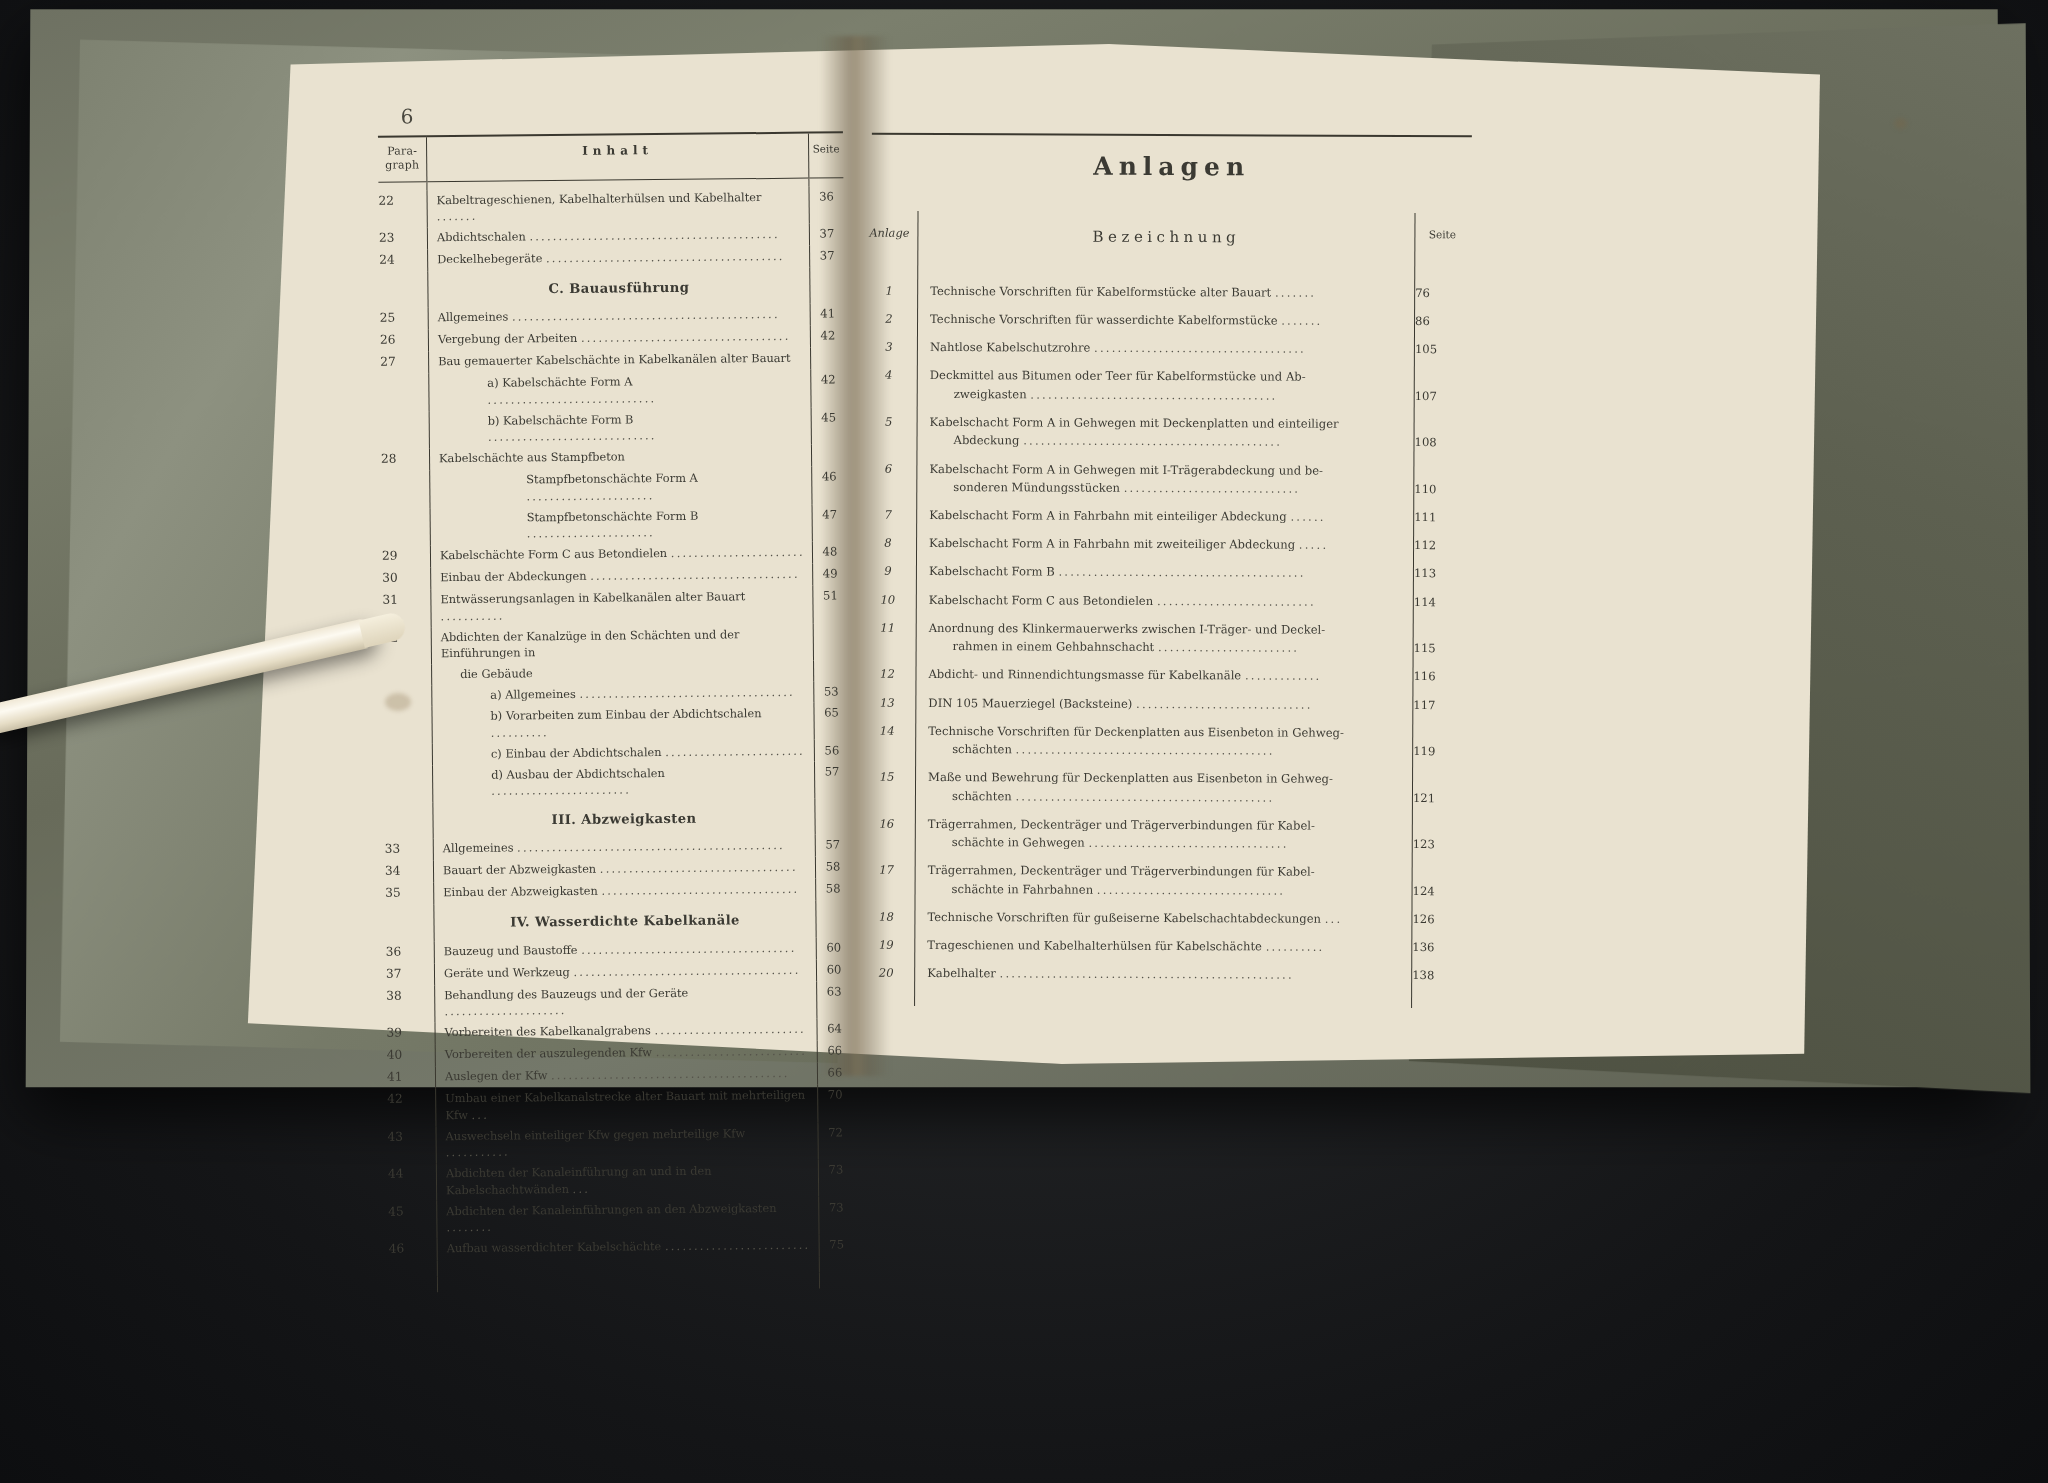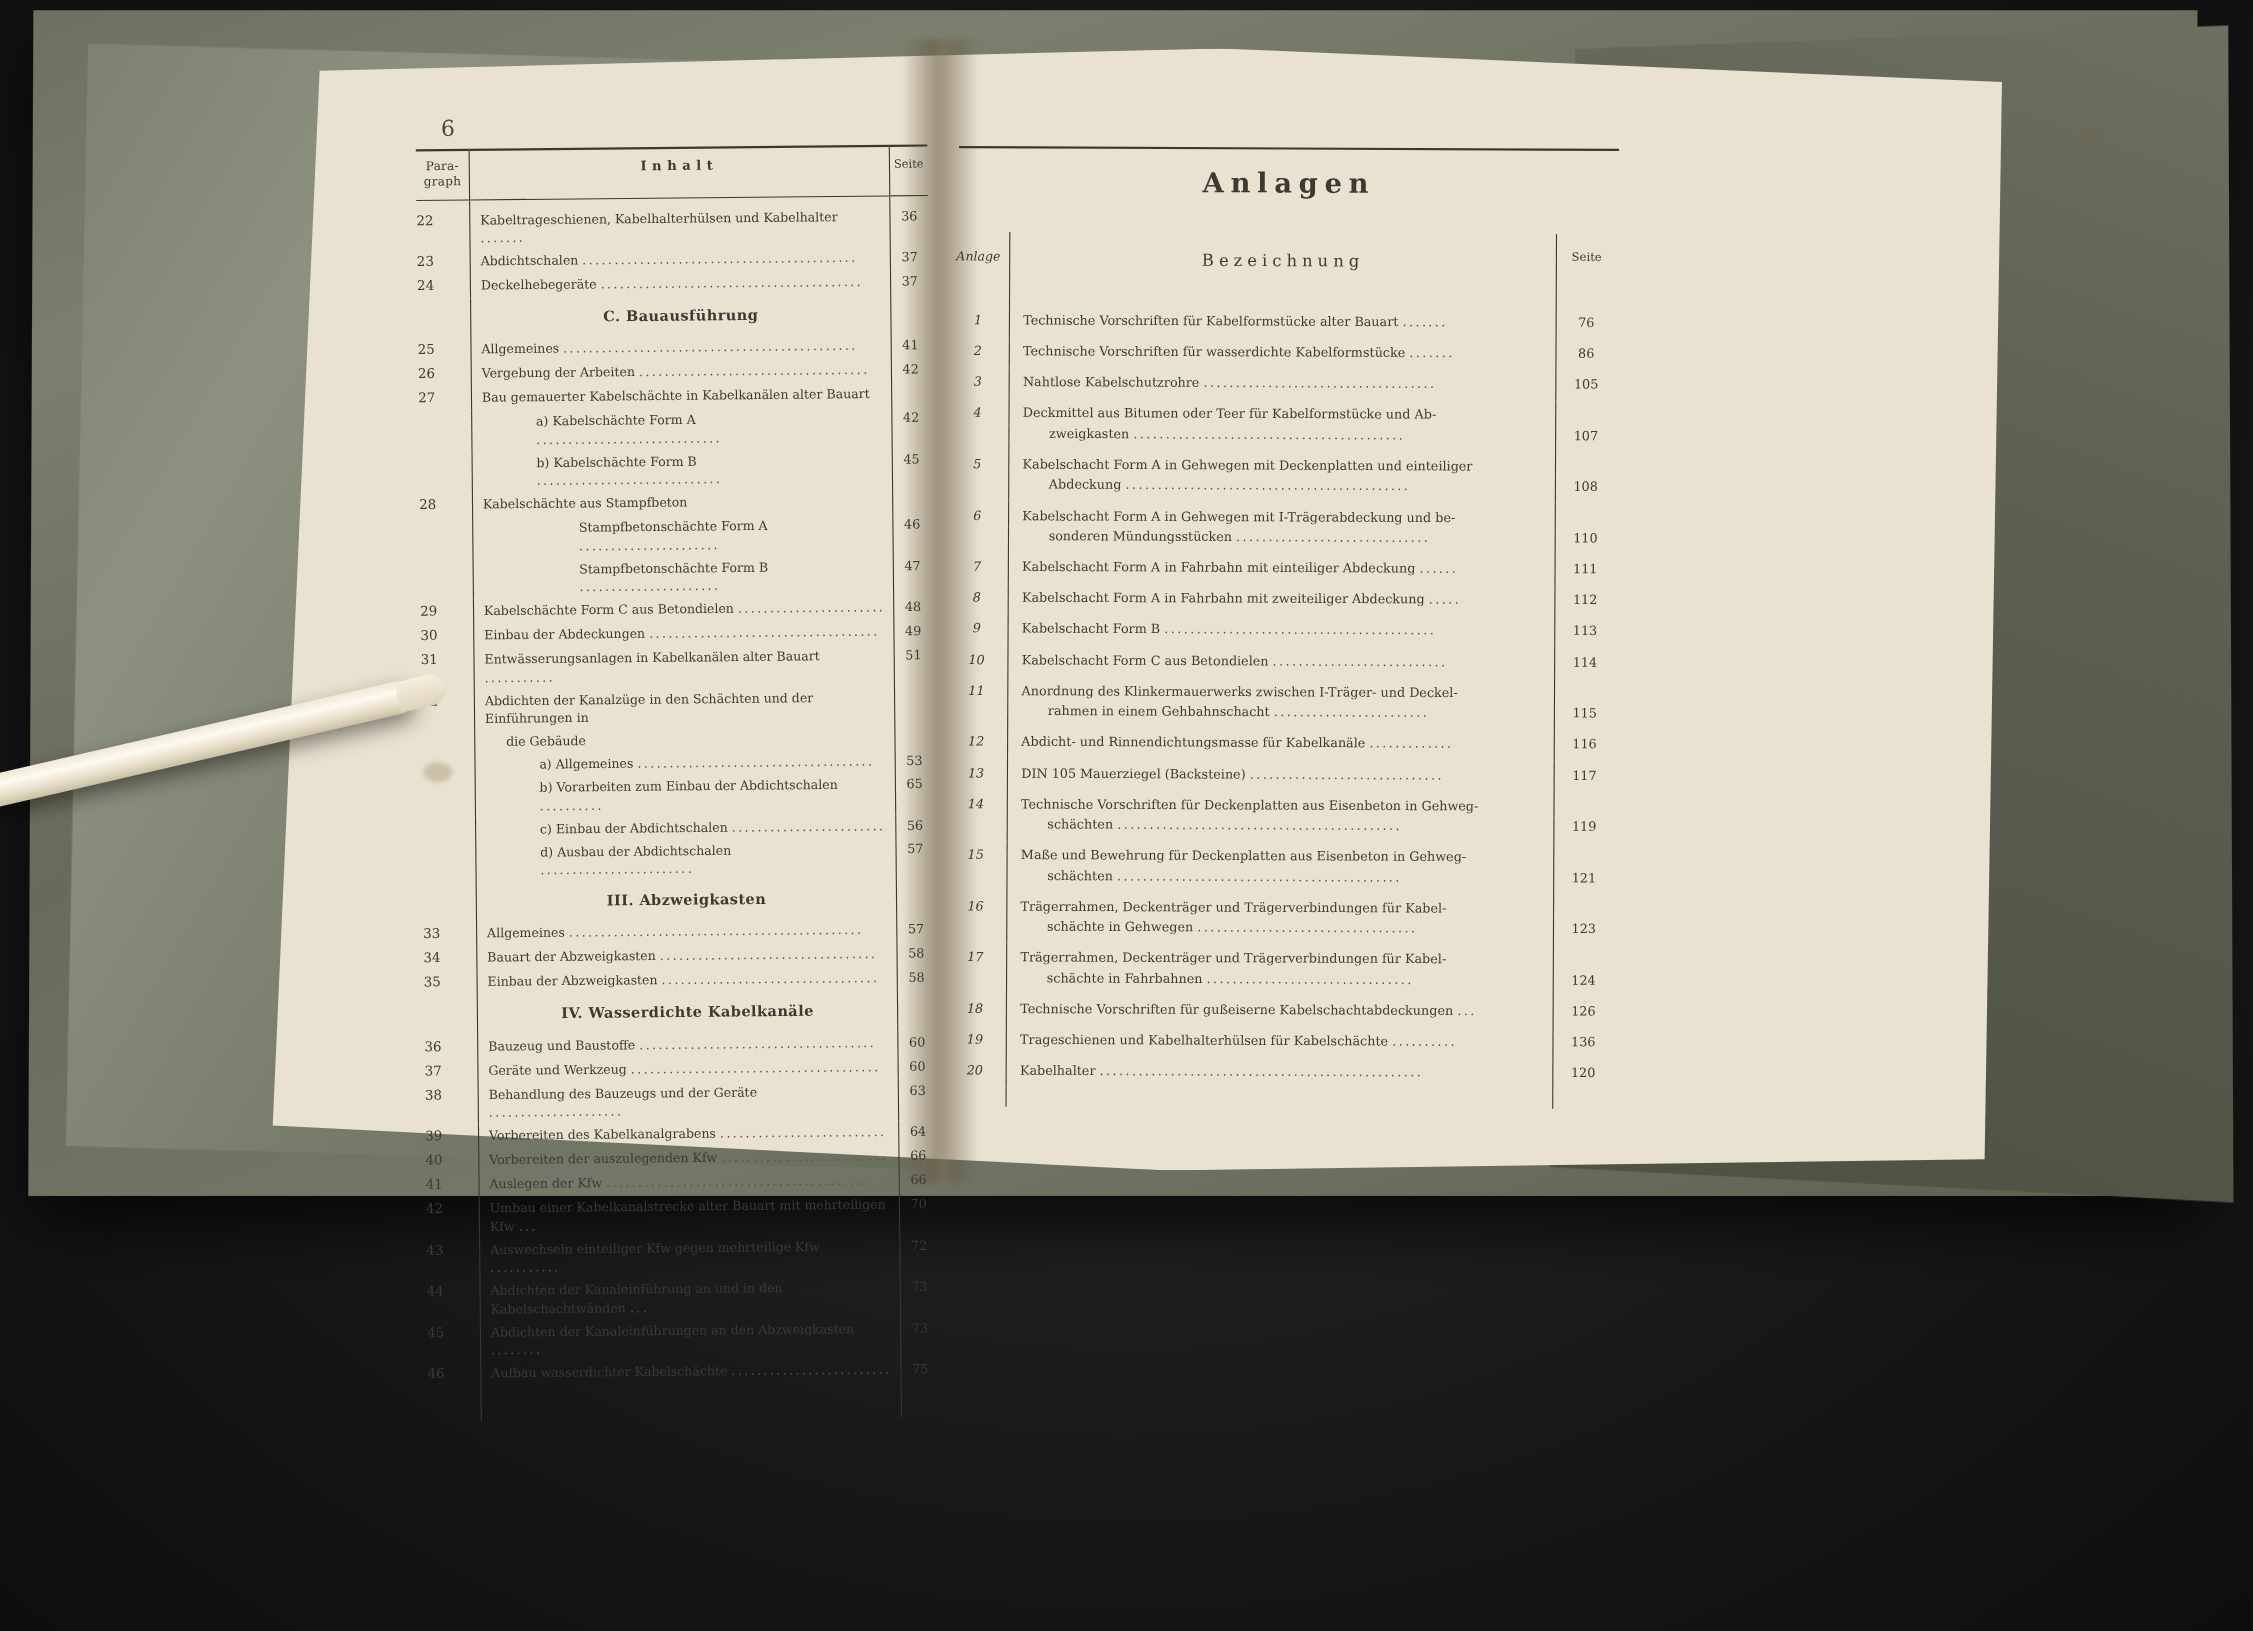--- a/index.html
+++ b/index.html
@@ -76,21 +76,21 @@
 
   
   .anl-title{position:absolute;left:0;top:92px;width:620px;text-align:center;
      font-size:25px;letter-spacing:6px;font-weight:bold;}
   .anl-rule{position:absolute;left:10px;top:74px;width:600px;border-top:2.4px solid #3a382f;}
 
   .anl{position:absolute;left:0px;top:152px;width:608px;font-size:11.6px;line-height:1.5;}
   .anl td,.anl th{padding:0;vertical-align:top;}
   .acol-n{width:56px;text-align:center;font-size:11.6px;font-style:italic;}
   .acol-t{padding-left:12px !important;padding-right:8px !important;}
-  .acol-p{width:54px;text-align:center;font-size:11.6px;}
+  .acol-p{width:54px;text-align:left;font-size:11.6px;}
   .anl .hdr-anlage{font-size:11.4px;text-align:center;padding:14px 0 16px 0 !important;}
   .anl .hdr-bez{font-size:15px;letter-spacing:4.5px;text-align:center;padding:14px 0 16px 0 !important;}
   .anl .hdr-seite{font-size:10.6px;text-align:center;padding:14px 0 16px 0 !important;}
   .anl .row td{padding-top:5.4px;padding-bottom:5.4px;}
   .anl .row2 td{padding-top:5.4px;padding-bottom:1px;}
   .anl .cont2 td{padding-top:0;padding-bottom:5.4px;}
   .anl .wrap{padding-left:36px !important;}
 
   
   .stick{position:absolute;left:-14px;top:690px;width:430px;height:66px;
@@ -484,21 +484,21 @@
             <td class="acol-p vline">126</td>
           </tr>
           <tr class="row">
             <td class="acol-n">19</td>
             <td class="acol-t vline">Trageschienen und Kabelhalterhülsen für Kabelschächte <span class="dots">..........</span></td>
             <td class="acol-p vline">136</td>
           </tr>
           <tr class="row">
             <td class="acol-n">20</td>
             <td class="acol-t vline">Kabelhalter <span class="dots">..................................................</span></td>
-            <td class="acol-p vline">120</td>
+            <td class="acol-p vline">138</td>
           </tr>
           <tr>
             <td class="acol-n" style="height:18px"></td>
             <td class="acol-t vline"></td>
             <td class="acol-p vline"></td>
           </tr>
         </tbody>
       </table>
   </div>
 

